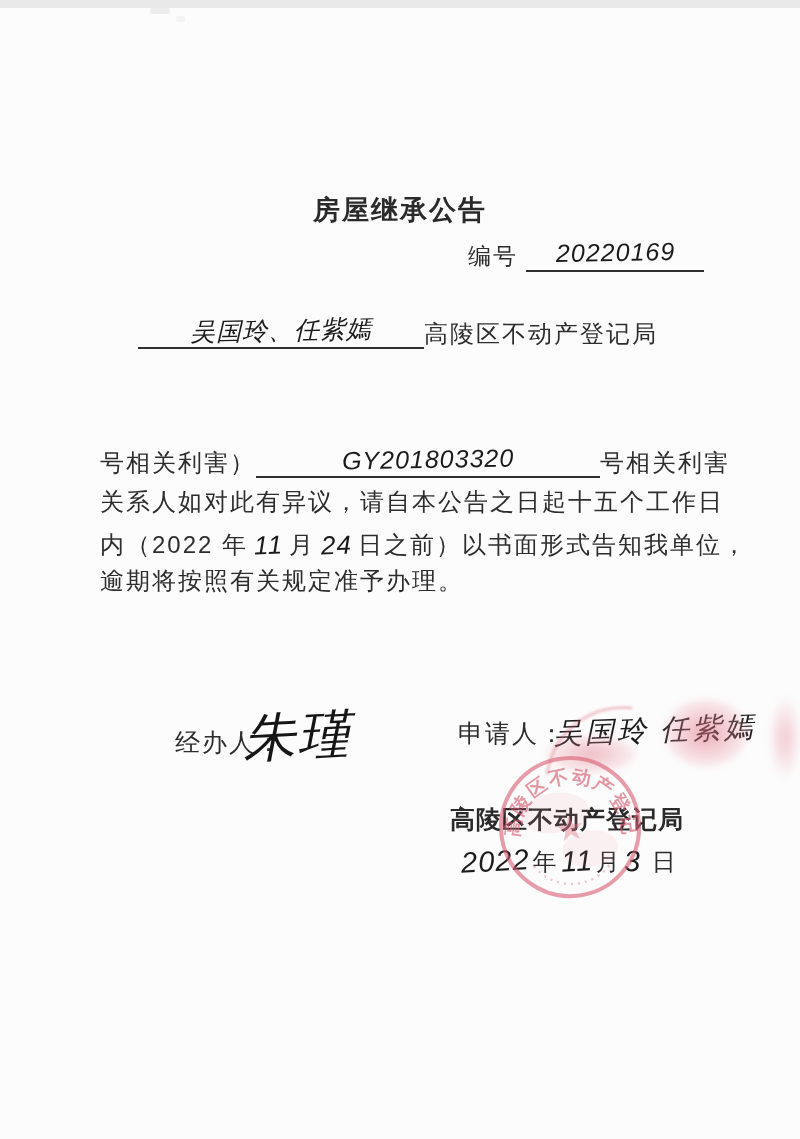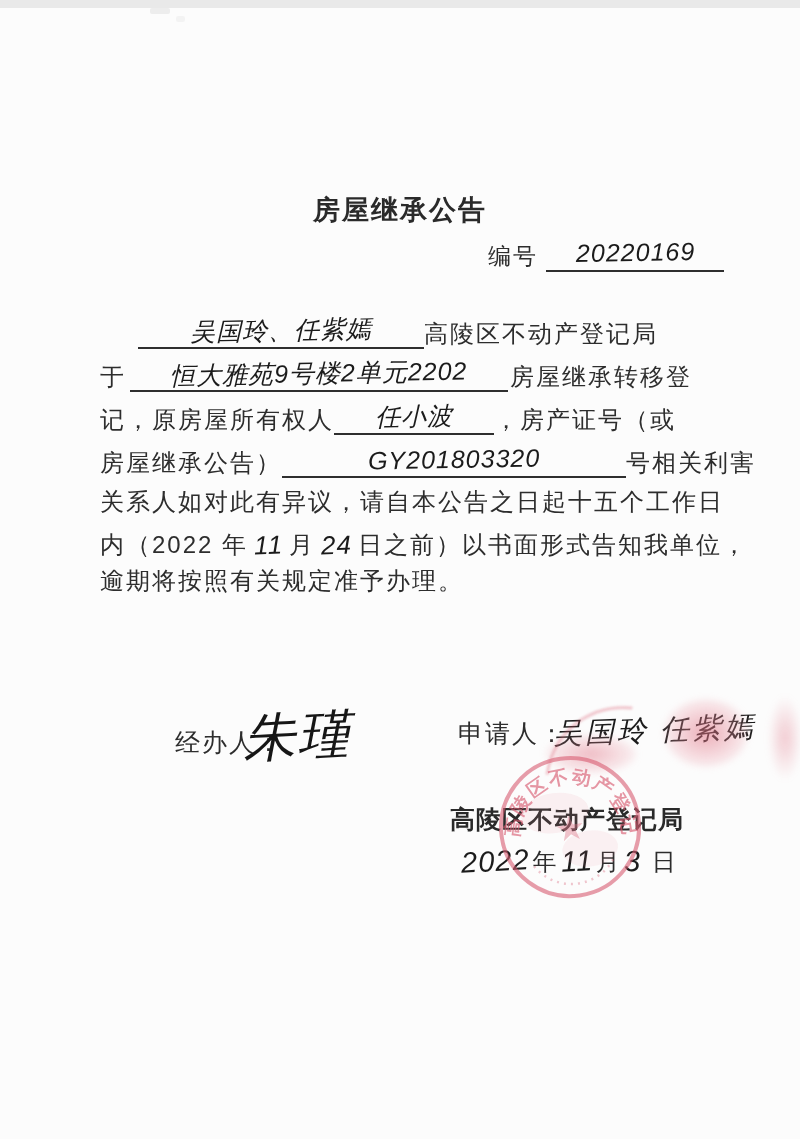--- a/index.html
+++ b/index.html
@@ -7,21 +7,21 @@
     position:relative;width:800px;height:1139px;background:#fcfcfc;
     font-family:Liberation Sans, sans-serif;color:#2d2d2d;
     overflow:hidden;margin:8px auto;
   }
   .scan-artifact{position:absolute;background:#ededed;border-radius:2px;}
 
   .doc-title{
     position:absolute;top:184px;left:0;width:100%;text-align:center;
     font-size:27px;font-weight:bold;letter-spacing:2px;color:#2a2a2a;
   }
-  .serial-row{position:absolute;top:232px;left:488px;font-size:23px;letter-spacing:2px;white-space:nowrap;}
+  .serial-row{position:absolute;top:232px;left:468px;font-size:23px;letter-spacing:2px;white-space:nowrap;}
   .serial-row .blank{width:178px;}
 
   .body-line{position:absolute;left:100px;font-size:24px;letter-spacing:2px;white-space:nowrap;line-height:30px;}
   .blank{
     display:inline-block;border-bottom:2px solid #2f2f2f;text-align:center;
     vertical-align:bottom;height:30px;
   }
   .hw{
     font-style:italic;color:#1b1b1b;letter-spacing:1px;
     display:inline-block;transform:rotate(-1.5deg);
@@ -76,30 +76,24 @@
 
   <div class="serial-row">
     <span>编号</span>
     <span class="blank"><span class="hw">20220169</span></span>
   </div>
 
   <div class="body-line l1">
     <span class="blank"><span class="hw">吴国玲、任紫嫣</span></span><span>高陵区不动产登记局</span>
   </div>
 
-  <div class="body-line l2">
-    <span>于</span><span class="blank"><span class="hw">恒大雅苑9号楼2单元2202</span></span><span>房屋继承转移登</span>
-  </div>
 
-  <div class="body-line l3">
-    <span>记，原房屋所有权人</span><span class="blank"><span class="hw">任小波</span></span><span>，房产证号（或</span>
-  </div>
 
   <div class="body-line l4">
-    <span>房屋继承公告）</span><span class="blank"><span class="hw">GY201803320</span></span><span>号相关利害</span>
+    <span>号相关利害）</span><span class="blank"><span class="hw">GY201803320</span></span><span>号相关利害</span>
   </div>
 
   <div class="body-line l5">
     <span>关系人如对此有异议，请自本公告之日起十五个工作日</span>
   </div>
 
   <div class="body-line l6">
     <span>内（2022 年</span><span class="hw hw-inline">11</span><span>月</span><span class="hw hw-inline">24</span><span>日之前）以书面形式告知我单位，</span>
   </div>
 

